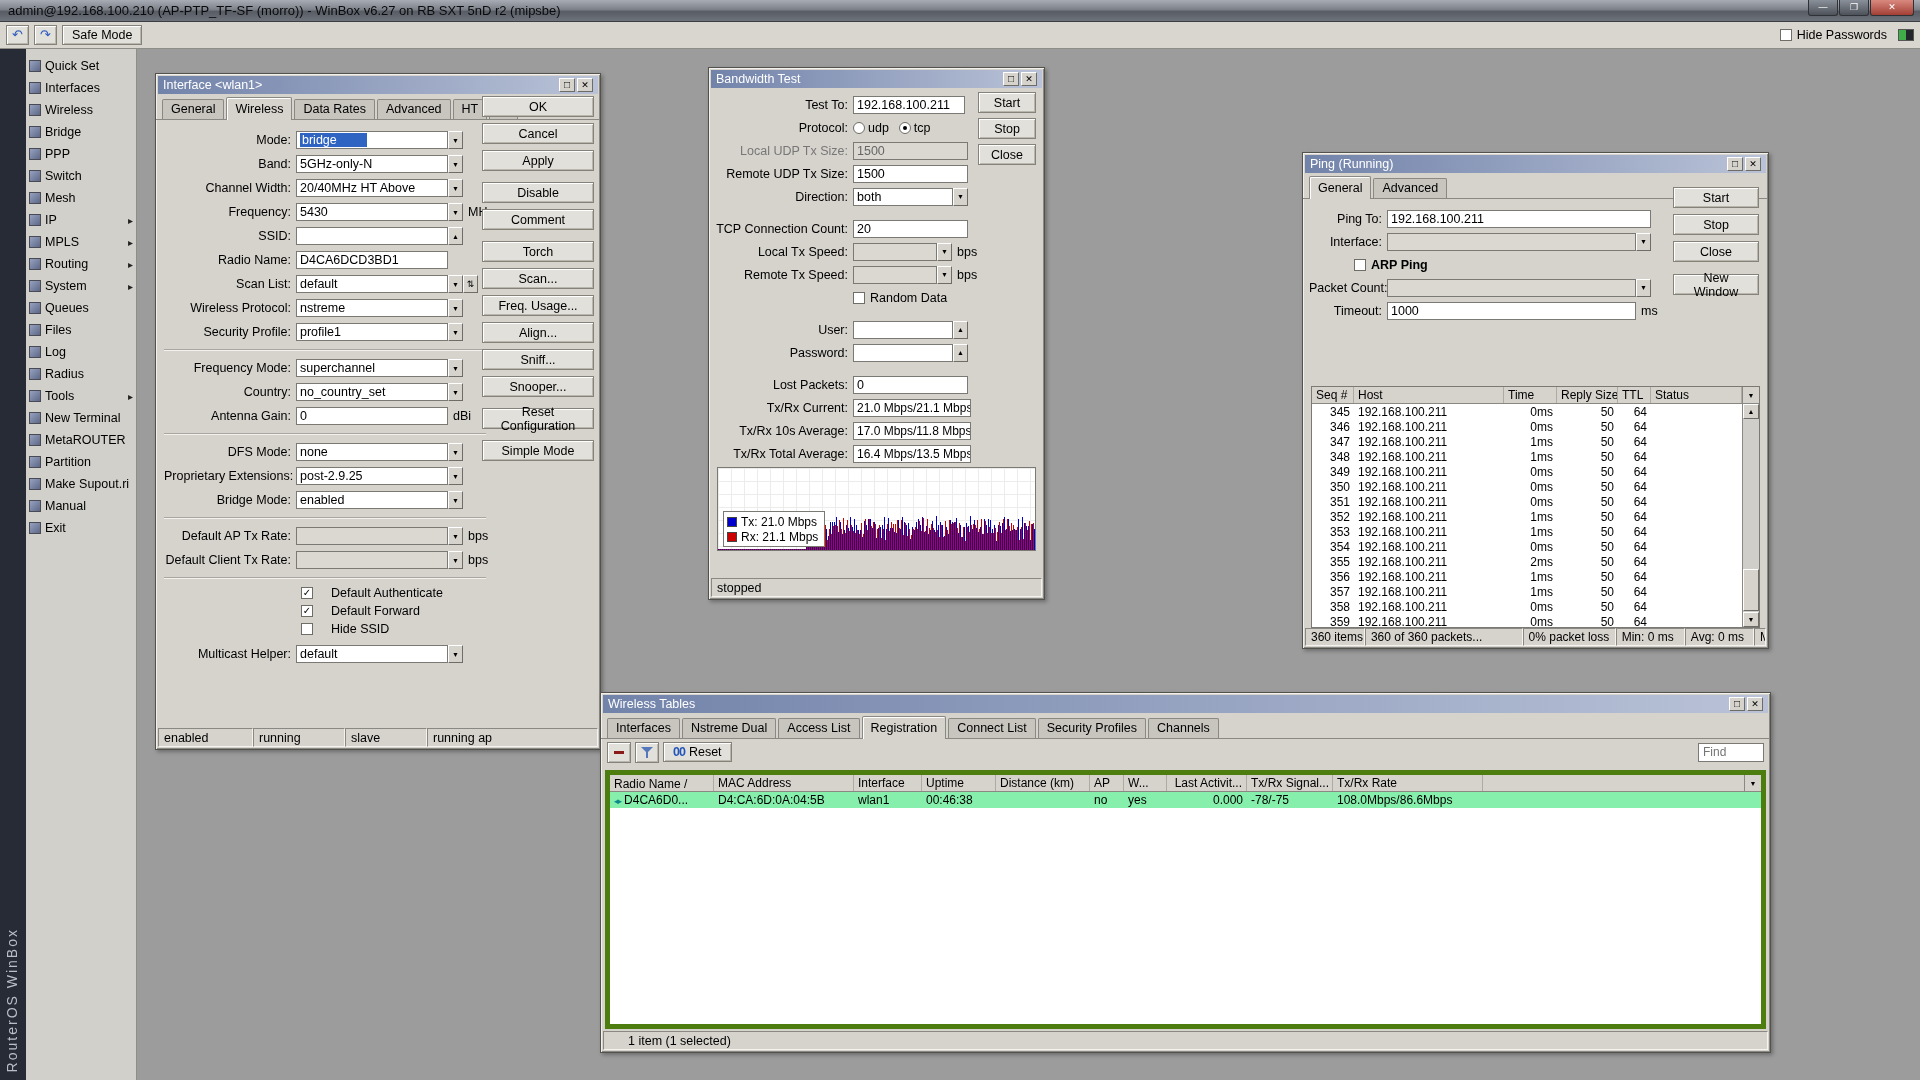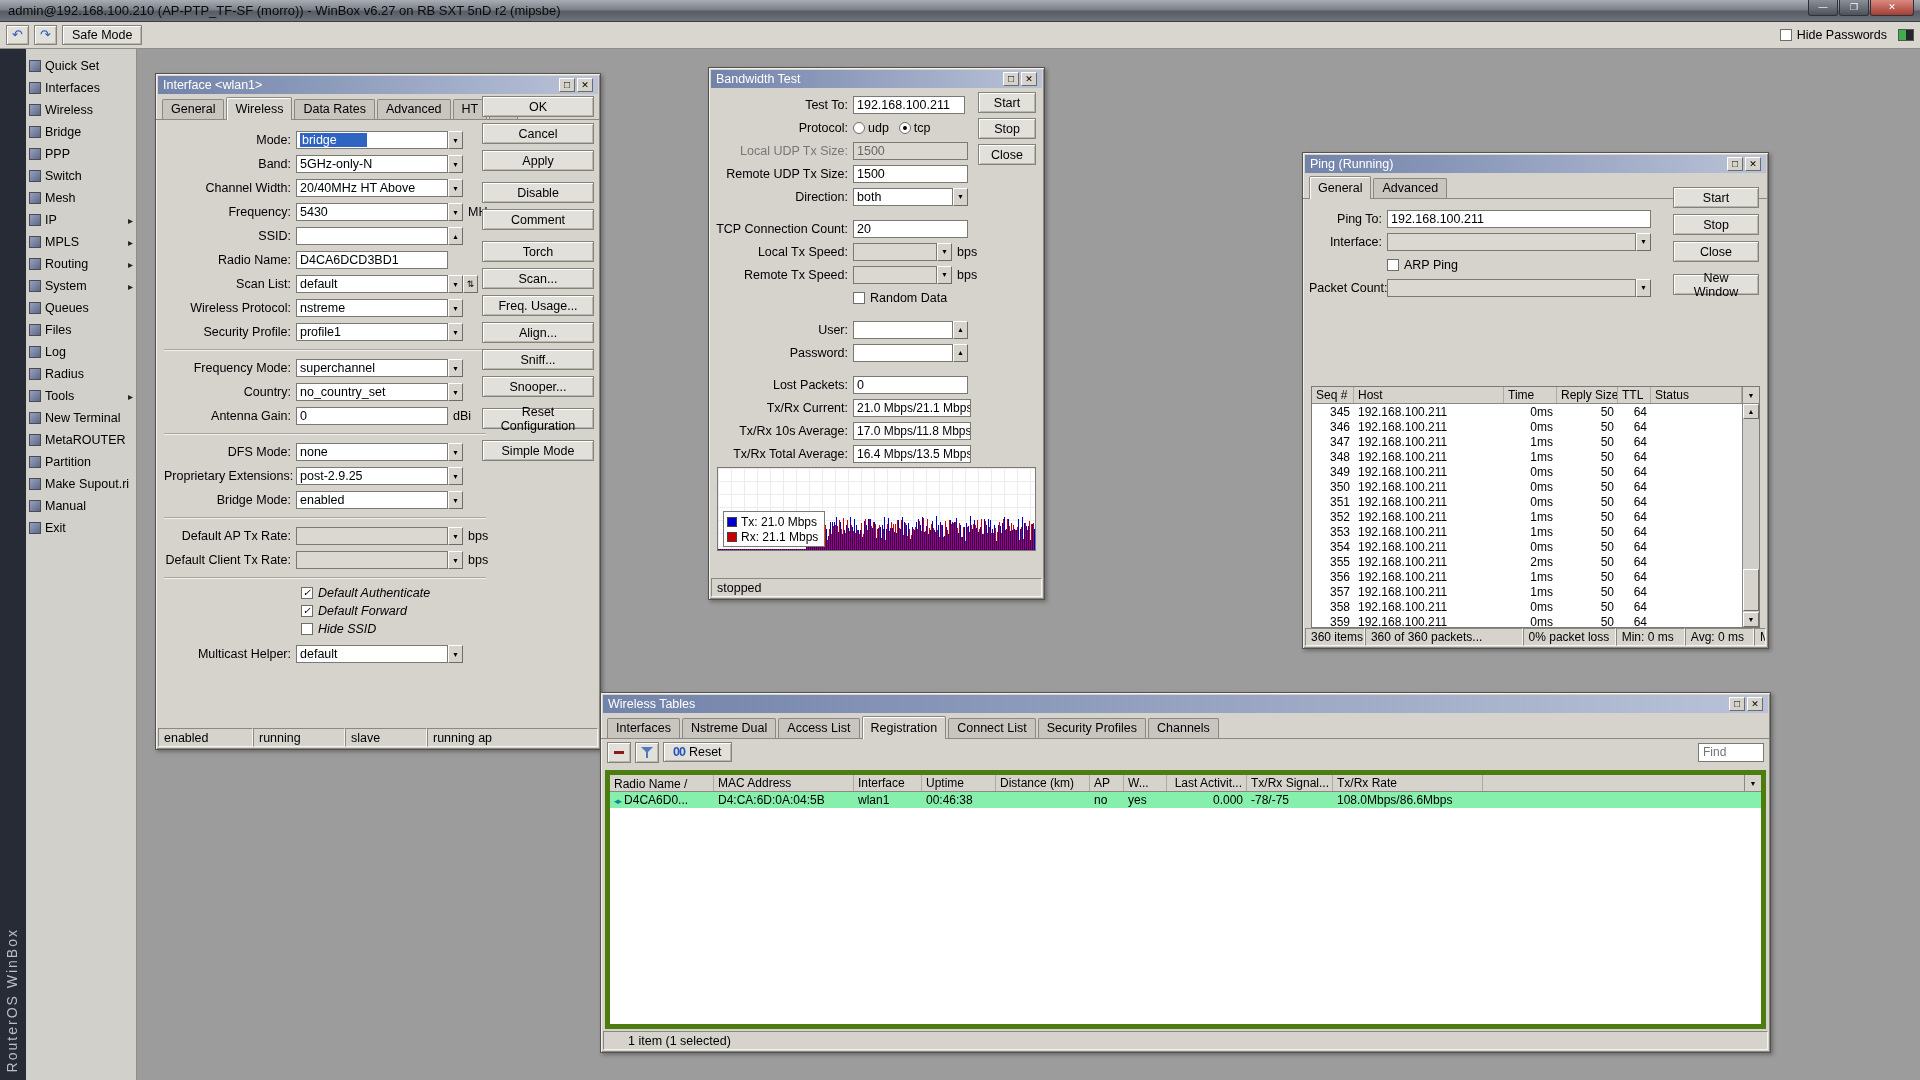--- a/index.html
+++ b/index.html
@@ -69,21 +69,21 @@
   .sunk { border:1px solid; border-color:#8a8882 #f4f3f0 #f4f3f0 #8a8882; display:flex; align-items:center; padding:0 5px; font-size:12.5px; white-space:nowrap; overflow:hidden; }
 
   
   #win-iface { left:18px; top:24px; width:446px; height:677px; }
   .form { padding-top:8px; }
   .frow { height:24px; display:flex; align-items:center; padding-left:8px; font-size:12.5px; }
   .flabel { width:132px; text-align:right; padding-right:5px; flex:none; white-space:nowrap; }
   .frow .inp { width:152px; }
   .selval { background:#2f64c2; color:#fff; padding:0 30px 0 2px; }
   .sep { margin:5px 6px 5px 8px; width:322px; border-top:1px solid #a9a6a0; border-bottom:1px solid #f2f1ee; }
-  .crow { height:18px; display:flex; align-items:center; gap:5px; padding-left:145px; font-size:12.5px;font-style:italic; }
+  .crow { height:18px; display:flex; align-items:center; gap:18px; padding-left:145px; font-size:12.5px; }
   .btncol { position:absolute; top:22px; right:6px; width:112px; display:flex; flex-direction:column; }
   .btncol .btn { height:21px; margin-bottom:6px; width:100%; padding:0 2px; }
   .btncol .gap { margin-top:5px; }
   .statusbar { position:absolute; left:2px; right:2px; bottom:2px; height:19px; display:flex; }
   .statusbar .sunk { height:19px; }
 
   
   #win-bw { left:571px; top:18px; width:337px; height:533px; }
   .bw-body { padding-top:5px; }
   .bw-row { height:23px; display:flex; align-items:center; padding-left:6px; font-size:12.5px; }
@@ -977,30 +977,37 @@
               <span>192.168.100.211</span>
             </span>
         </div>
         <div class="bw-row">
           <span class="ping-label">Interface:</span>
           <span class="inp dis" style="width:249px;">
               <span></span>
             </span>
           <span class="dd"></span>
         </div>
-        <div class="bw-row" style="padding-left:84px;">
+        <div class="bw-row" style="padding-left:51px;font-weight:bold;">
           <span class="cb"></span>
           <span style="margin-left:5px;">ARP Ping</span>
         </div>
         <div class="bw-row">
           <span class="ping-label">Packet Count:</span>
           <span class="inp dis" style="width:249px;">
               <span></span>
             </span>
           <span class="dd"></span>
+        </div>
+        <div class="bw-row">
+          <span class="ping-label">Timeout:</span>
+          <span class="inp" style="width:249px;">
+              <span>1000</span>
+            </span>
+          <span class="suffix">ms</span>
         </div>
       </div>
       <div class="ping-btns">
         <button class="btn">Start</button>
         <button class="btn">Stop</button>
         <button class="btn">Close</button>
         <button class="btn gap">New Window</button>
       </div>
       <div class="ptable">
         <div class="phead">

